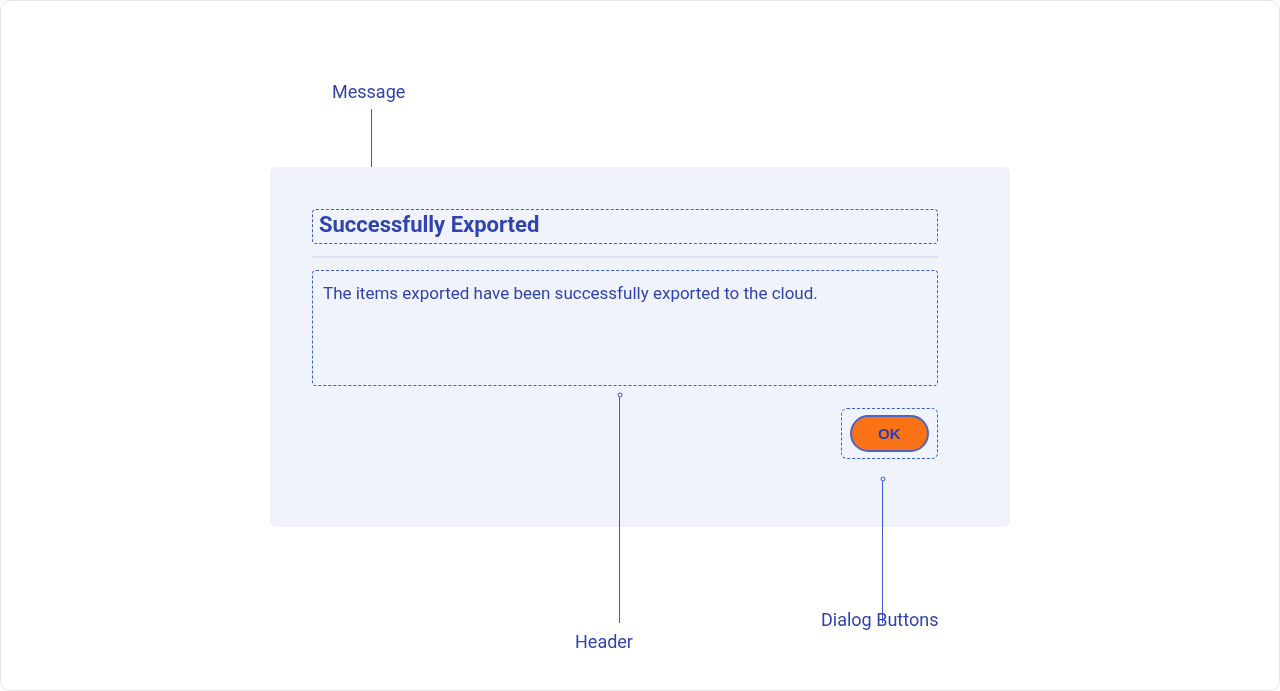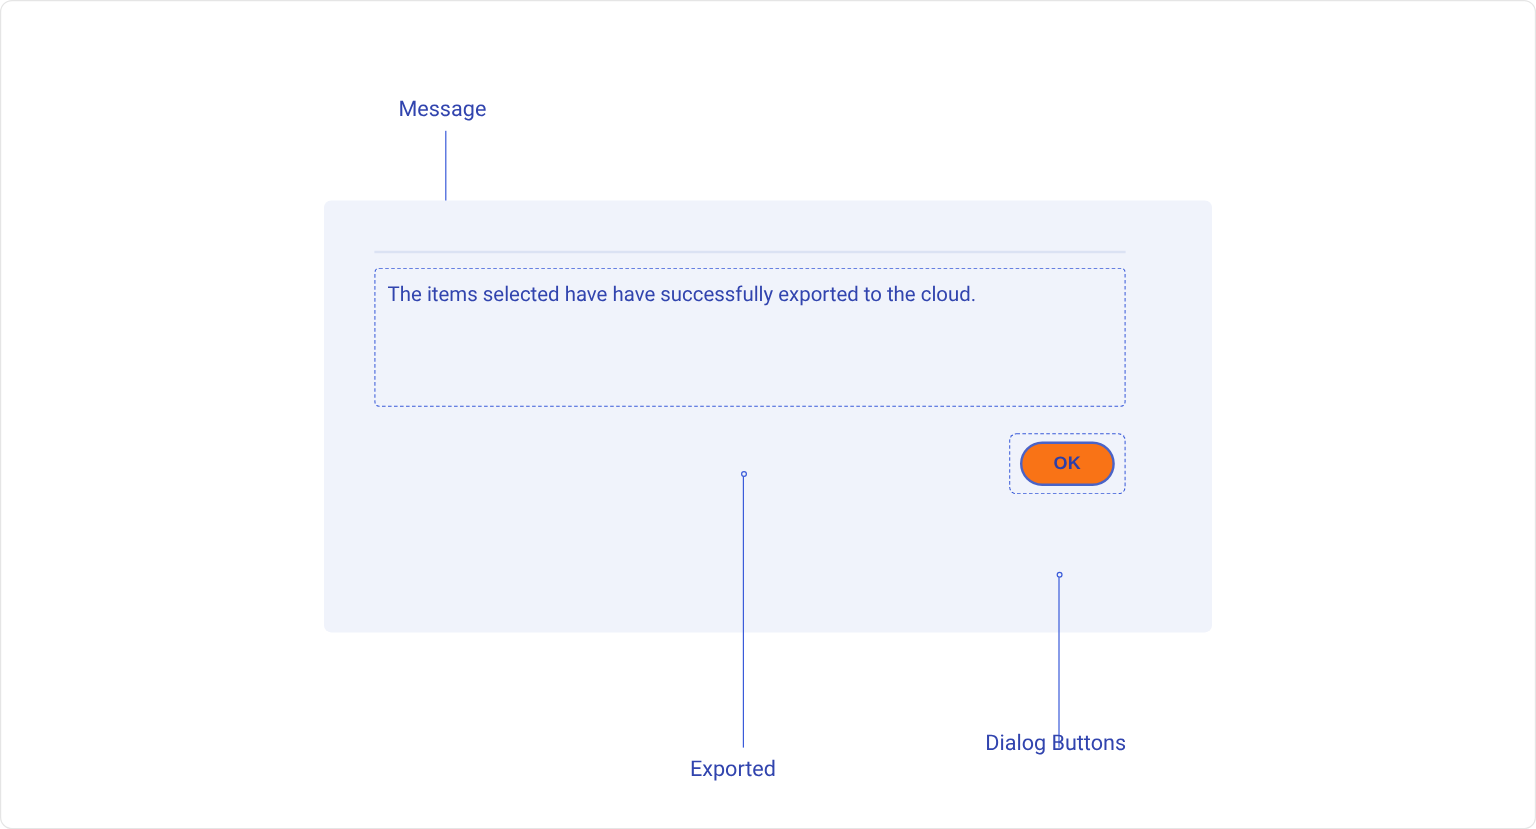--- a/index.html
+++ b/index.html
@@ -173,32 +173,35 @@
 </head>
 <body>
 
 <div class="stage">
 
   <div class="label label-header">Message</div>
   <div class="connector conn-header-v"></div>
   <div class="dot dot-header"></div>
 
   <div class="dialog">
+    <div class="dashed header-region">
+      <div class="header-text">Successfully Exported</div>
+    </div>
     <div class="divider"></div>
     <div class="dashed message-region">
-      <div class="message-text">The items selected have have successfully exported to the cloud.</div>
+      <div class="message-text">The items exported have been successfully exported to the cloud.</div>
     </div>
     <div class="buttons-row">
       <div class="dashed button-region">
         <button class="ok-button">OK</button>
       </div>
     </div>
   </div>
 
   <div class="dot dot-message"></div>
   <div class="connector conn-message-v"></div>
-  <div class="label label-message">Exported</div>
+  <div class="label label-message">Header</div>
 
   <div class="dot dot-buttons"></div>
   <div class="connector conn-buttons-v"></div>
   <div class="label label-buttons">Dialog Buttons</div>
 
 </div>
 
 </body></html>

